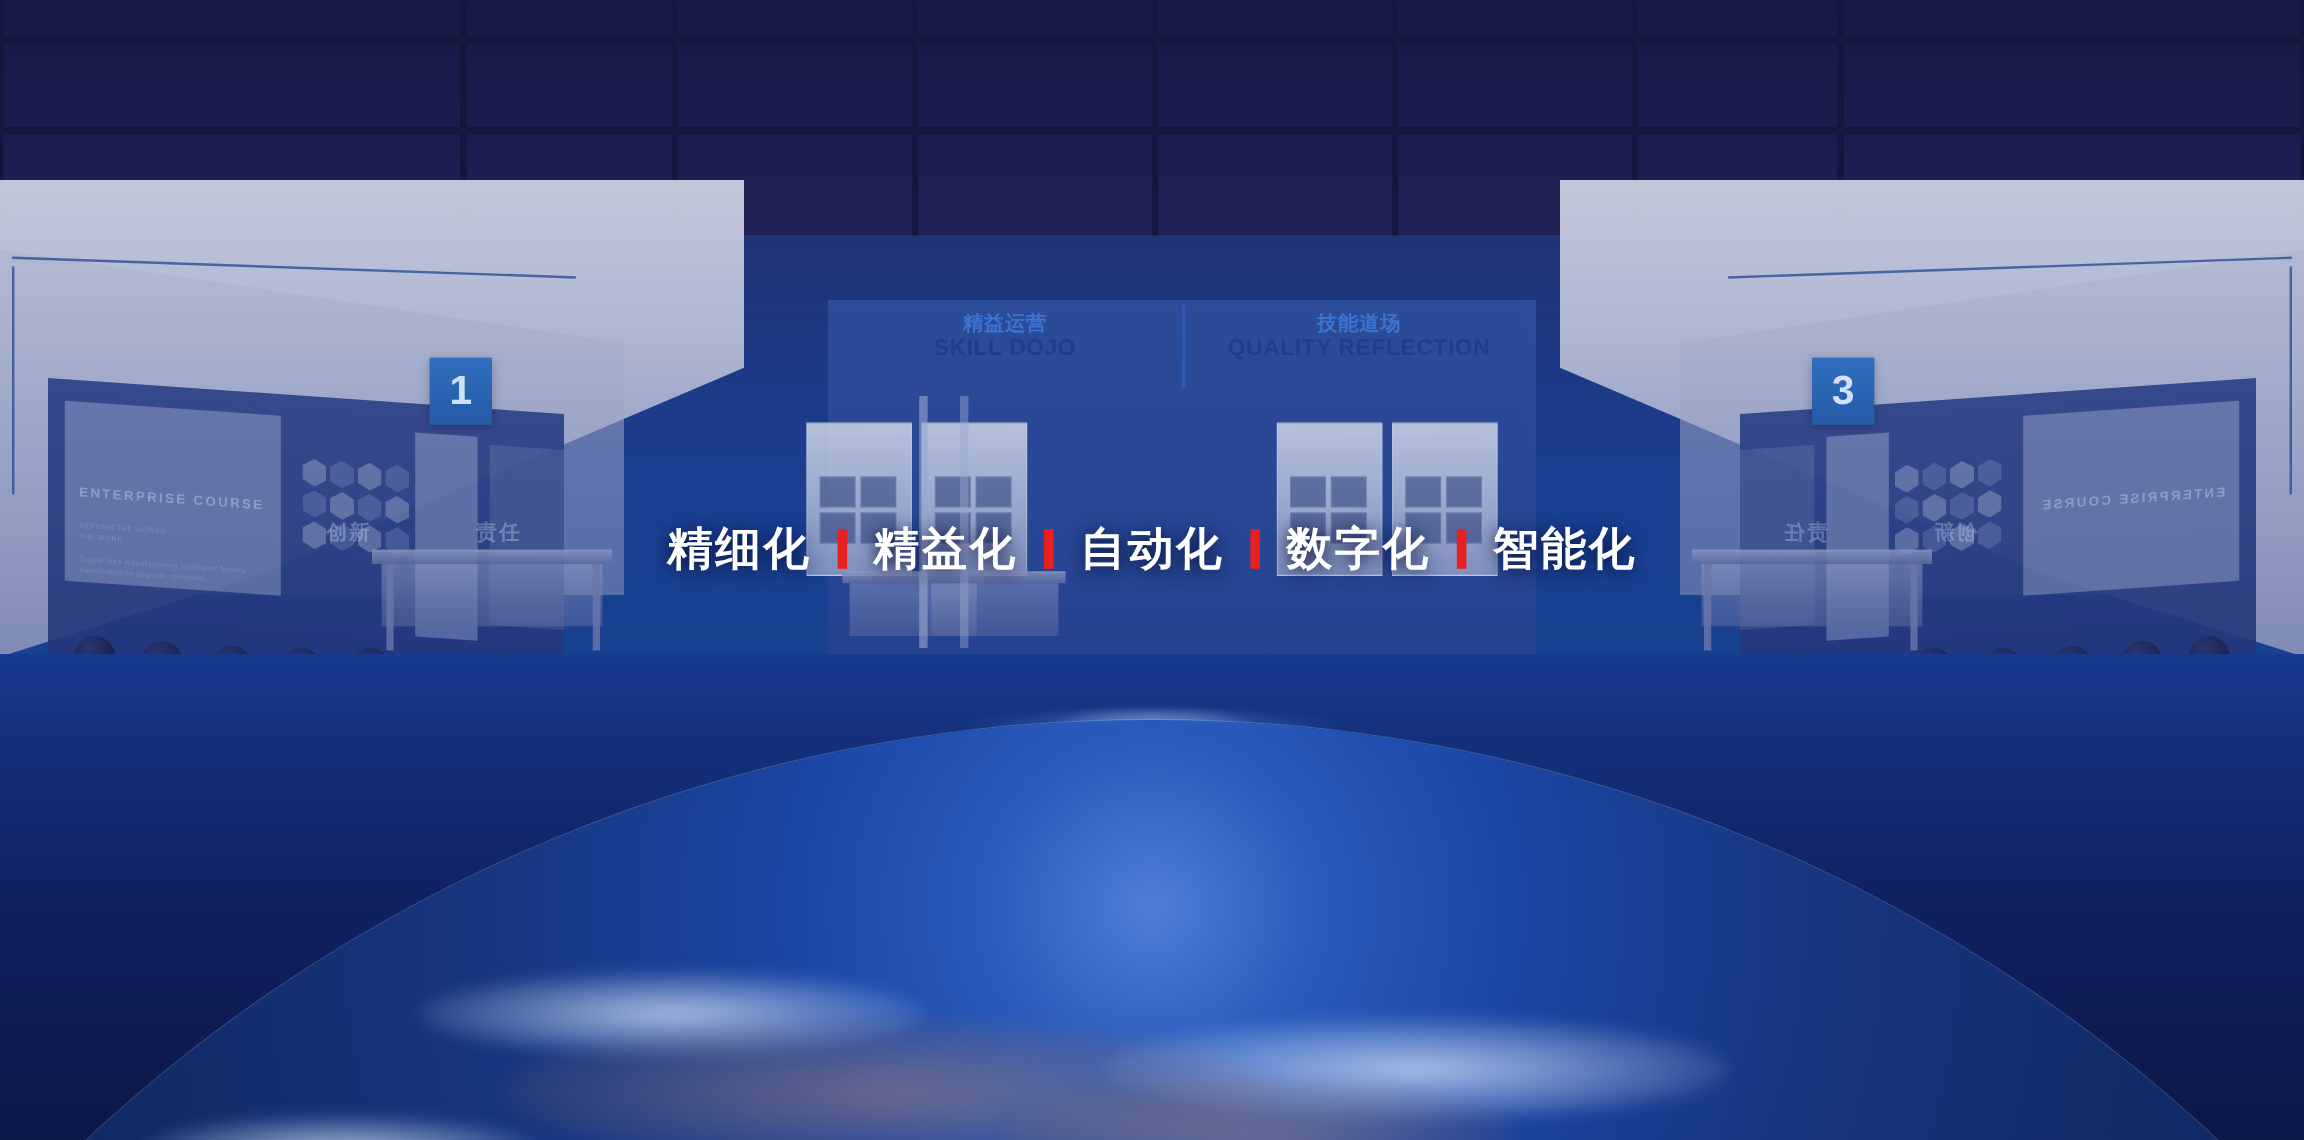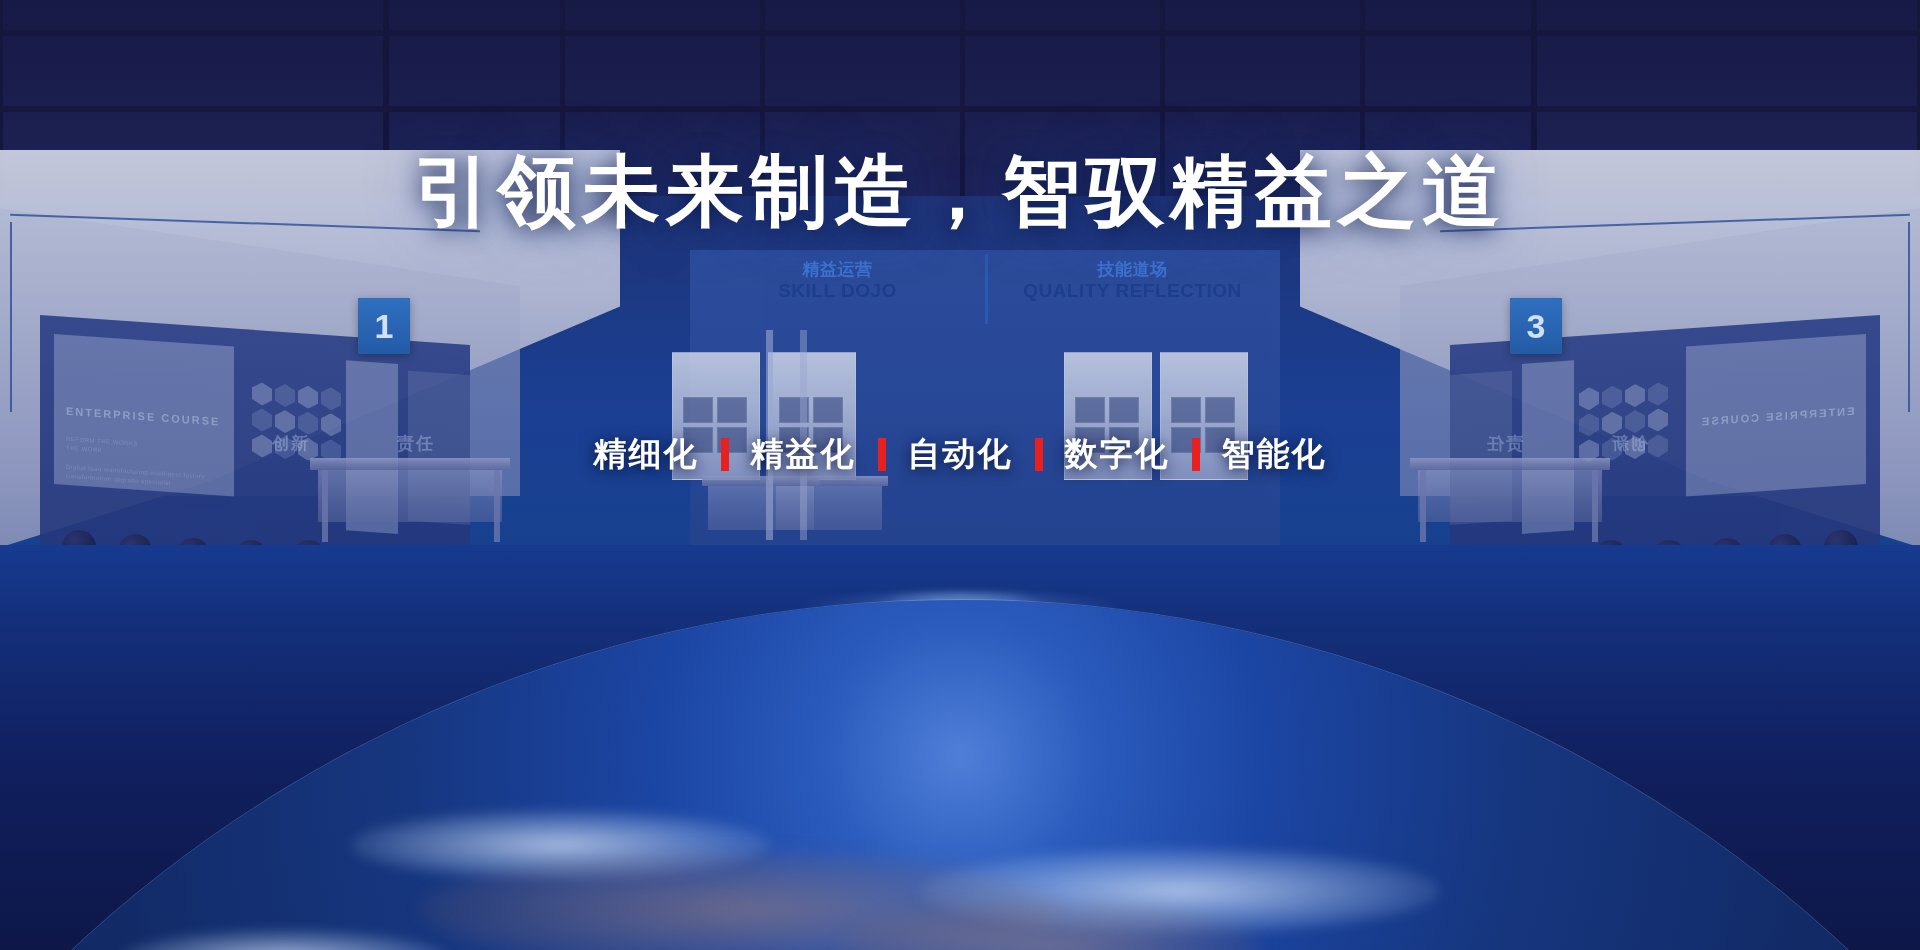--- a/index.html
+++ b/index.html
@@ -188,21 +188,21 @@
     text-align:center; color:#f2f6ff;
     font-size:25px; font-weight:600; letter-spacing:1.6px;
     text-shadow:0 2px 12px rgba(6,16,54,.9);
     white-space:nowrap;
   }
   .keywords{
     position:absolute; left:0; top:432px; width:1920px;
     display:flex; align-items:center; justify-content:center; gap:22px;
   }
   .kw{
-    color:#ffffff; font-size:33px; font-weight:700; letter-spacing:2px;
+    color:#ffffff; font-size:38px; font-weight:700; letter-spacing:2px;
     text-shadow:0 2px 14px rgba(6,16,54,.95);
     white-space:nowrap;
   }
   .kw-sep{ width:8px; height:33px; background:#e8201f; flex:0 0 auto; }
 
   .ribbon{
     position:absolute; left:50%; top:682px; transform:translateX(-50%);
     width:640px; height:50px;
     display:flex; align-items:center; justify-content:center;
     background:linear-gradient(90deg,
@@ -387,21 +387,20 @@
       <div class="cloud" style="left:1260px;top:248px;width:520px;height:86px;"></div>
       <div class="cloud" style="left:460px;top:330px;width:330px;height:58px;"></div>
 
       <div class="land" style="left:760px;top:250px;width:640px;height:120px;"></div>
       <div class="land" style="left:1180px;top:300px;width:420px;height:90px;"></div>
     </div>
   </div>
 
   <div class="hero">
 
-    <div class="title">引领未来制造，智驭精益之道</div>
 
 
     <div class="keywords">
       <span class="kw">精细化</span>
       <span class="kw-sep"></span>
       <span class="kw">精益化</span>
       <span class="kw-sep"></span>
       <span class="kw">自动化</span>
       <span class="kw-sep"></span>
       <span class="kw">数字化</span>

